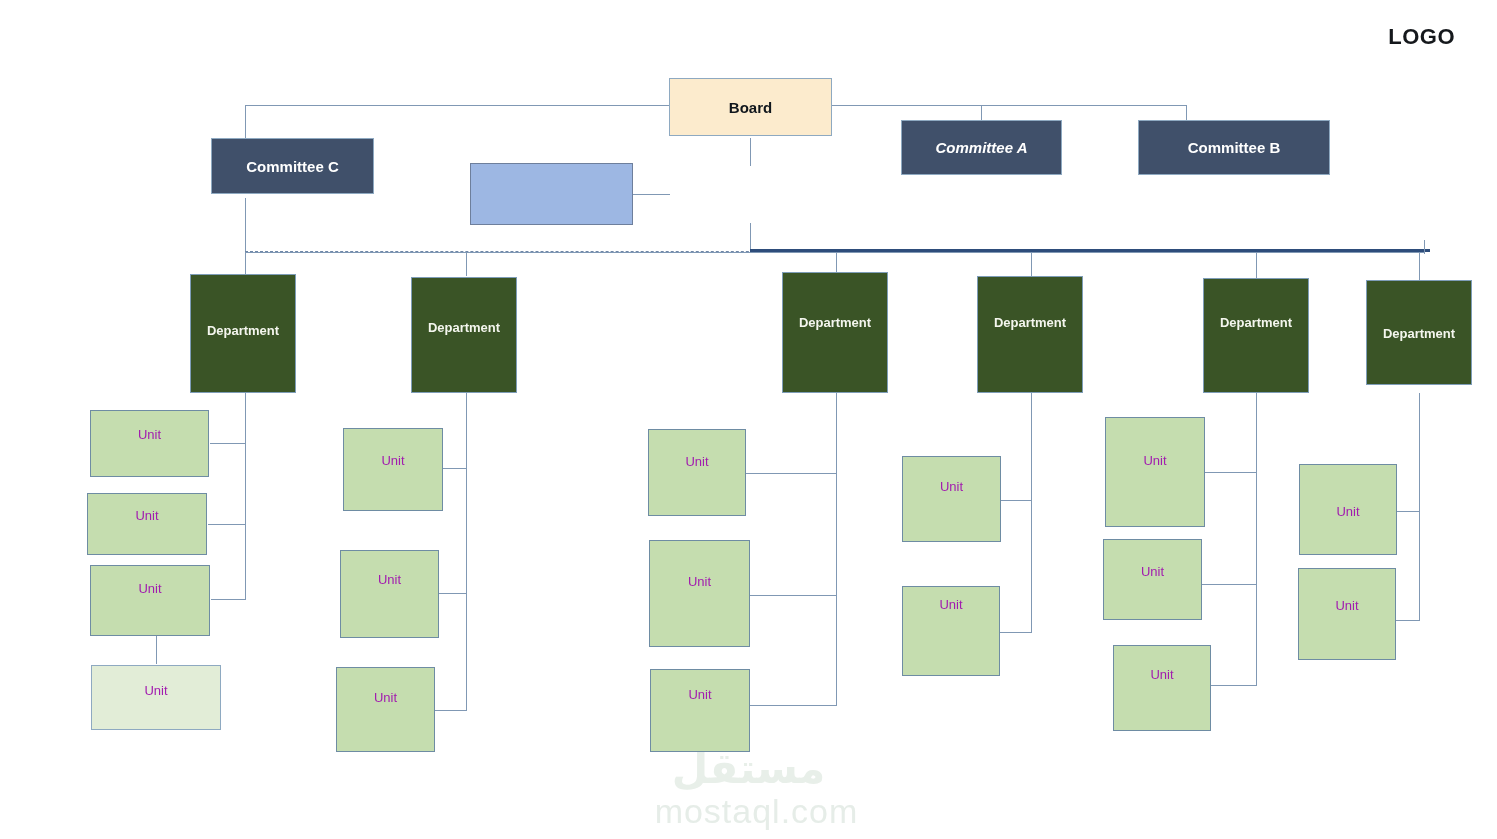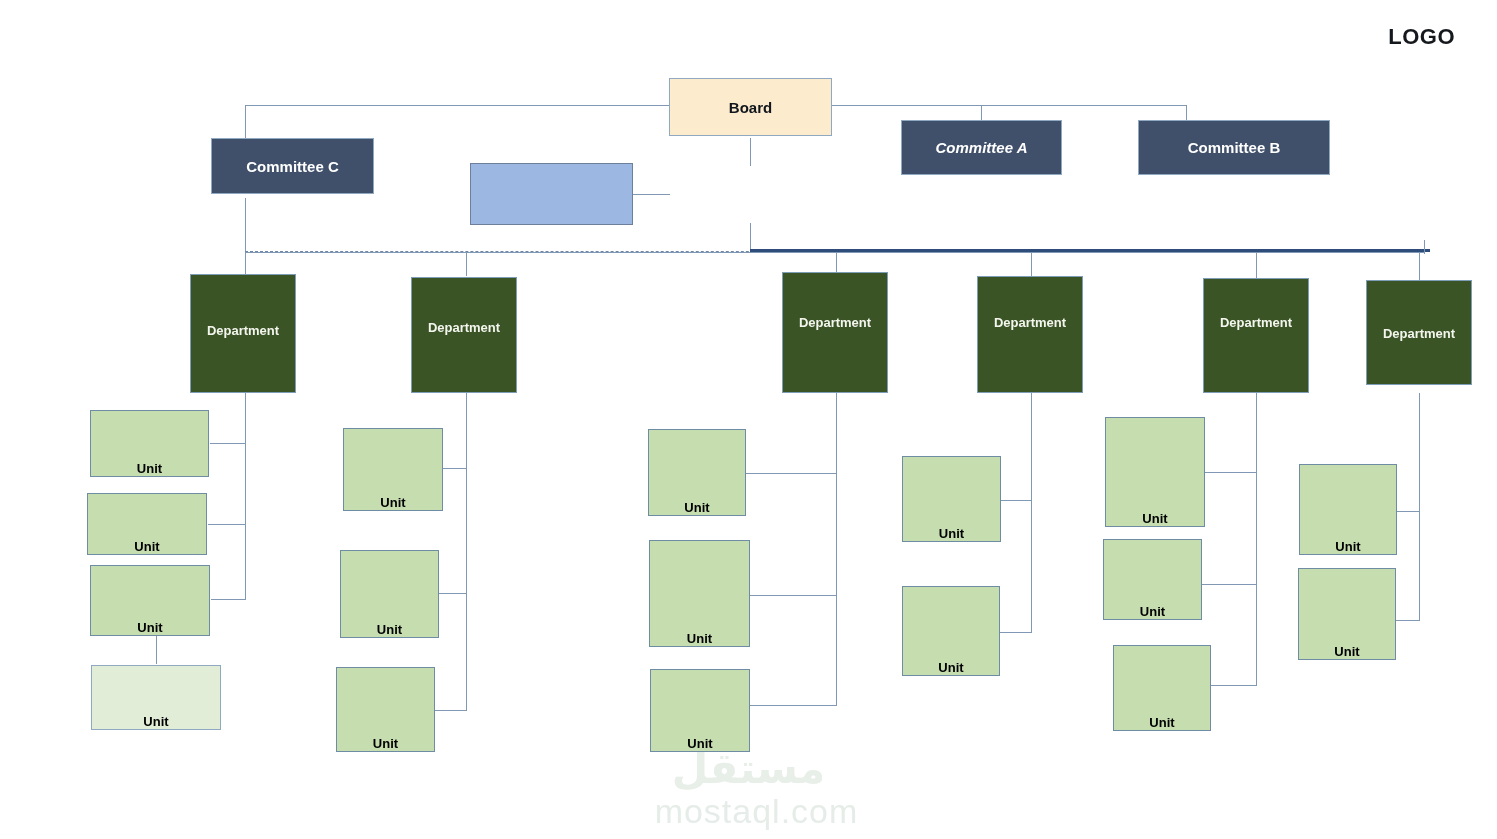--- a/index.html
+++ b/index.html
@@ -74,24 +74,24 @@
     border: 1px solid #7E9DB8;
     color: #F4F6EE;
     font-size: 13px;
     font-weight: bold;
     align-items: flex-start;
     padding-top: 0;
   }
   .node.unit {
     background: #C5DDAF;
     border: 1px solid #6E8CA3;
-    color: #000000;
+    color: #a21caf;
     font-size: 13px;
-    font-weight: bold;
-    align-items: flex-end;
+    font-weight: normal;
+    align-items: flex-start;
   }
   .node.unit.pale {
     background: #E2EDD7;
     border: 1px solid #8EA9C1;
   }
 
   
   .ln {
     position: absolute;
     background: #8098B4;

